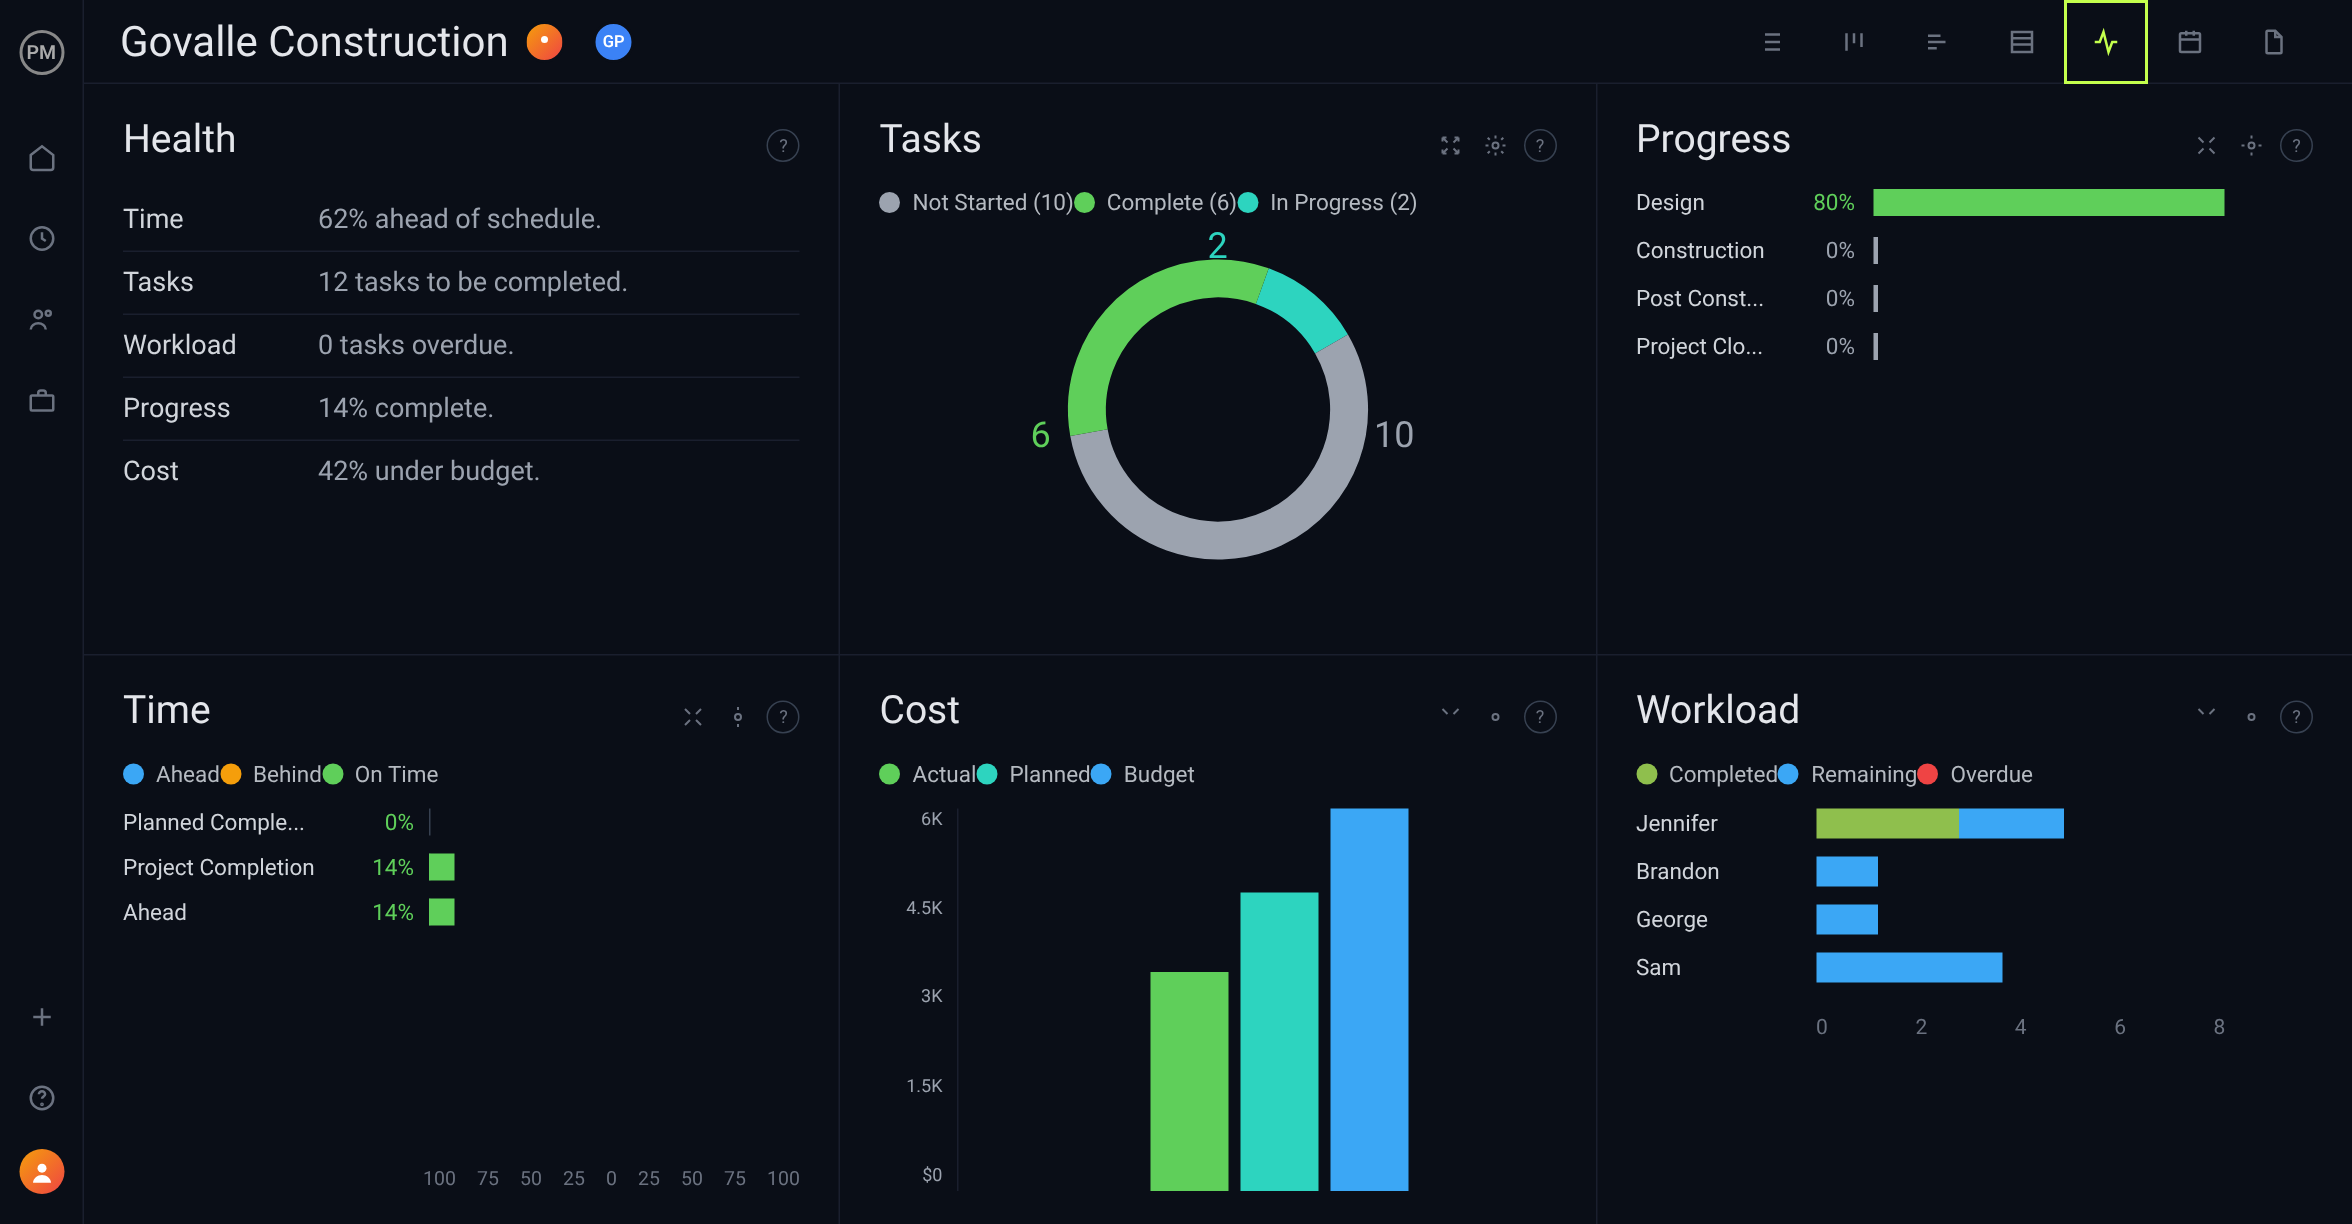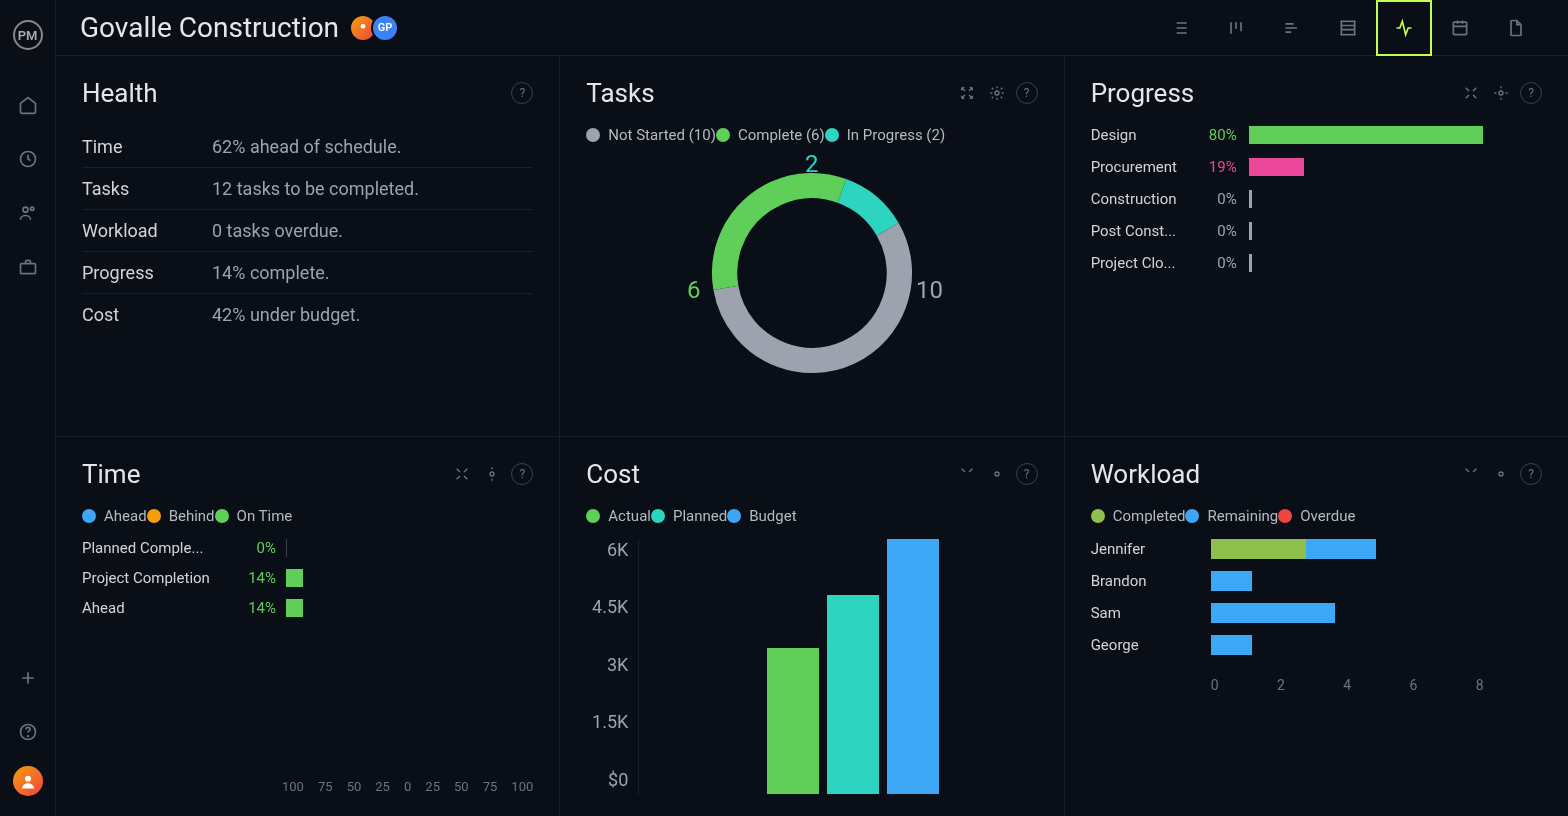--- a/index.html
+++ b/index.html
@@ -45,21 +45,21 @@
   display:flex;align-items:center;justify-content:center;
 }
 .main { flex: 1; display: flex; flex-direction: column; }
 .topbar {
   height: 56px;
   display: flex; align-items: center;
   padding: 0 24px;
   border-bottom: 1px solid #1a1f2e;
 }
 .title { font-size: 28px; font-weight: 400; color: #e4e6eb; margin-right: 16px; }
-.top-avatars { display: flex; margin-right: auto; }
+.top-avatars { display: flex; margin-right: auto; gap: 24px; }
 .top-av { width:28px;height:28px;border-radius:50%;margin-left:-6px;border:2px solid #0a0e17;display:flex;align-items:center;justify-content:center;font-size:11px;font-weight:600;}
 .top-av.a1 { background: linear-gradient(135deg,#f59e0b,#ef4444); }
 .top-av.a2 { background: #3b82f6; color:#fff; }
 .view-tabs { display: flex; gap: 0; }
 .view-tab {
   width: 56px; height: 56px;
   display: flex; align-items: center; justify-content: center;
   color: #6b7280; cursor: pointer;
 }
 .view-tab.active { border: 2px solid #c4ff4d; color: #c4ff4d; }
@@ -71,21 +71,21 @@
   grid-template-rows: 1fr 1fr;
   gap: 1px;
   background: #1a1f2e;
 }
 .card {
   background: #0a0e17;
   padding: 22px 26px;
   display: flex; flex-direction: column;
   overflow: hidden;
 }
-.card-head { display: flex; align-items: center; margin-bottom: 18px; }
+.card-head { display: flex; align-items: flex-end; margin-bottom: 18px; }
 .card-title { font-size: 26px; font-weight: 400; color: #e4e6eb; }
 .card-actions { margin-left: auto; display: flex; gap: 8px; }
 .icon-btn {
   width: 22px; height: 22px;
   display: flex; align-items: center; justify-content: center;
   color: #6b7280; cursor: pointer;
   border: 1px solid #374151; border-radius: 50%;
   font-size: 12px;
 }
 .icon-btn.nocircle { border: none; }
@@ -107,21 +107,21 @@
 .progress-pct { width: 46px; text-align: right; margin-right: 12px; }
 .progress-bar-bg { flex: 1; height: 18px; position: relative; }
 .progress-bar { height: 100%; }
 .bars-row { display:flex; align-items:center; margin-bottom:12px; font-size:15px; }
 .bars-label { width: 150px; color:#d1d5db; white-space:nowrap; overflow:hidden; text-overflow:ellipsis;}
 .bars-pct { width:44px; text-align:right; margin-right:10px;}
 .bars-track { flex:1; height:18px; position:relative;}
 .bars-fill { position:absolute; left:0; top:0; height:100%;}
 .time-axis { display:flex; justify-content:space-between; font-size:13px; color:#6b7280; margin-top:auto; padding: 0 0 0 200px;}
 .cost-chart { flex:1; display:flex; }
-.cost-yaxis { display:flex; flex-direction:column; justify-content:space-between; font-size:18px; color:#9ca3af; text-align:right; width:52px; padding-right:10px; padding-bottom:4px;}
+.cost-yaxis { display:flex; flex-direction:column; justify-content:space-between; font-size:12px; color:#9ca3af; text-align:right; width:52px; padding-right:10px; padding-bottom:4px;}
 .cost-bars { flex:1; display:flex; align-items:flex-end; justify-content:center; gap:8px; border-left:1px solid #1a1f2e; padding-left:30px;}
 .cost-bar { width:52px; }
 .workload-row { display:flex; align-items:center; margin-bottom:12px; font-size:15px; }
 .workload-label { width:120px; color:#d1d5db;}
 .workload-track { flex:1; height:20px; display:flex;}
 .workload-xaxis { display:flex; font-size:14px; color:#6b7280; padding-left:120px; margin-top:10px;}
 .workload-xaxis span { flex:1; text-align:left;}
 </style>
 </head>
 <body>
@@ -323,27 +323,20 @@
       </div>
       <div id="progress-rows">
           <div class="progress-row">
     <div class="progress-label">Design</div>
     <div class="progress-pct" style="color:#5fcf5a">80%</div>
     <div class="progress-bar-bg">
       <div class="progress-bar" style="width:80%;background:#5fcf5a"></div>
     </div>
           </div>
           <div class="progress-row">
-    <div class="progress-label">Procurement</div>
-    <div class="progress-pct" style="color:#ec4899">19%</div>
-    <div class="progress-bar-bg">
-      <div class="progress-bar" style="width:19%;background:#ec4899"></div>
-    </div>
-          </div>
-          <div class="progress-row">
     <div class="progress-label">Construction</div>
     <div class="progress-pct" style="color:#9ca3af">0%</div>
     <div class="progress-bar-bg">
       <div class="progress-bar" style="width:1%;background:#9ca3af"></div>
     </div>
           </div>
           <div class="progress-row">
     <div class="progress-label">Post Const...</div>
     <div class="progress-pct" style="color:#9ca3af">0%</div>
     <div class="progress-bar-bg">
@@ -518,31 +511,31 @@
     </div>
           </div>
           <div class="workload-row">
     <div class="workload-label">Brandon</div>
     <div class="workload-track">
 
       <div style="width:12.5%;background:#3ba7f5"></div>
     </div>
           </div>
           <div class="workload-row">
+    <div class="workload-label">George</div>
+    <div class="workload-track">
+
+      <div style="width:12.5%;background:#3ba7f5"></div>
+    </div>
+          </div>
+          <div class="workload-row">
     <div class="workload-label">Sam</div>
     <div class="workload-track">
 
       <div style="width:37.5%;background:#3ba7f5"></div>
-    </div>
-          </div>
-          <div class="workload-row">
-    <div class="workload-label">George</div>
-    <div class="workload-track">
-
-      <div style="width:12.5%;background:#3ba7f5"></div>
     </div>
           </div>
         </div>
       <div class="workload-xaxis" id="workload-xaxis">
           <span>0</span>
           <span>2</span>
           <span>4</span>
           <span>6</span>
           <span>8</span>
         </div>

